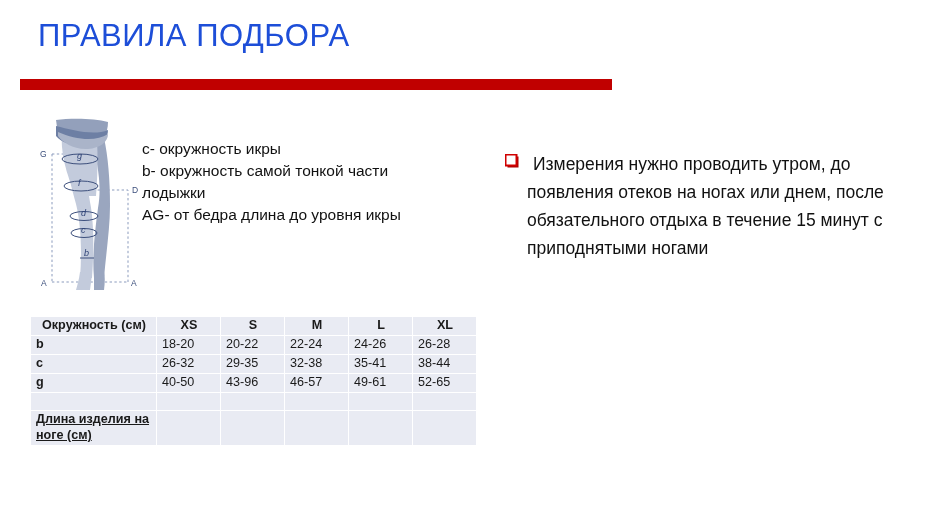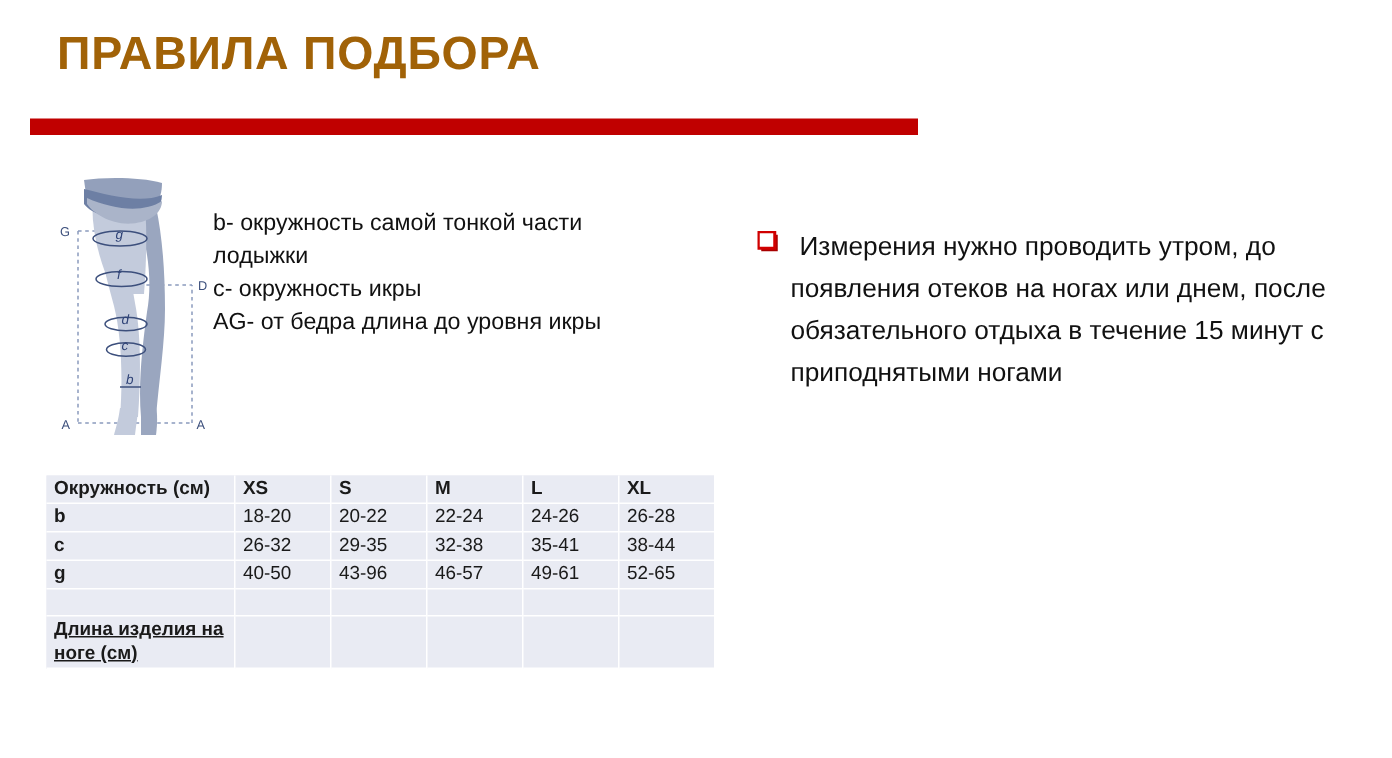--- a/index.html
+++ b/index.html
@@ -18,23 +18,23 @@
     background: #ffffff;
     overflow: hidden;
   }
 
   
   #slide-title {
     position: absolute;
     left: 38px;
     top: 18px;
     font-size: 31px;
-    font-weight: bold;
+    font-weight: normal;
     letter-spacing: 0.5px;
-    color: #a16207;
+    color: #1d4ed8;
     white-space: nowrap;
   }
 
   
   #title-rule {
     position: absolute;
     left: 20px;
     top: 79px;
     width: 592px;
     height: 11px;
@@ -103,21 +103,21 @@
     border-bottom: 1.5px solid #ffffff;
     padding: 1px 4px 1px 5px;
     text-align: left;
     vertical-align: top;
     font-weight: normal;
     line-height: 1.25;
   }
   #size-table tr > *:last-child { border-right: none; }
   #size-table .col-label { width: 116px; font-weight: bold; }
   #size-table .col-size { width: 54px; margin-top: 15px; }
-  #size-table thead th { font-weight: bold; }
+  #size-table thead th { font-weight: bold; text-align: center; }
   #size-table .row-label { font-weight: bold; }
   #size-table .row-tall td { height: 32px; text-decoration: underline; }
   #size-table .row-spacer td { height: 15px; }
   #size-table .row-data td { height: 16px; }
   #size-table .row-head th { height: 16px; }
 </style>
 </head>
 <body>
 
 <div id="slide">
@@ -169,22 +169,22 @@
       <g fill="#3c4f7c" font-family="Liberation Sans, sans-serif" font-size="8.5">
         <text x="4" y="45">G</text>
         <text x="96" y="81">D</text>
         <text x="5" y="174">A</text>
         <text x="95" y="174">A</text>
       </g>
     </svg>
   </div>
 
   <div id="measure-key">
+    <div class="key-line">c- окружность икры</div>
     <div class="key-line">b- окружность самой тонкой части лодыжки</div>
-    <div class="key-line">c- окружность икры</div>
     <div class="key-line">AG- от бедра длина до уровня икры</div>
   </div>
 
   <div id="advice-block">
     <span id="advice-bullet-icon">
       <svg width="14" height="14" viewBox="0 0 14 14" xmlns="http://www.w3.org/2000/svg">
         <rect x="2.5" y="2.5" width="11" height="11" fill="#a80000"></rect>
         <rect x="0.5" y="0.5" width="11" height="11" fill="#ffffff" stroke="#d00000" stroke-width="2"></rect>
       </svg>
     </span>

